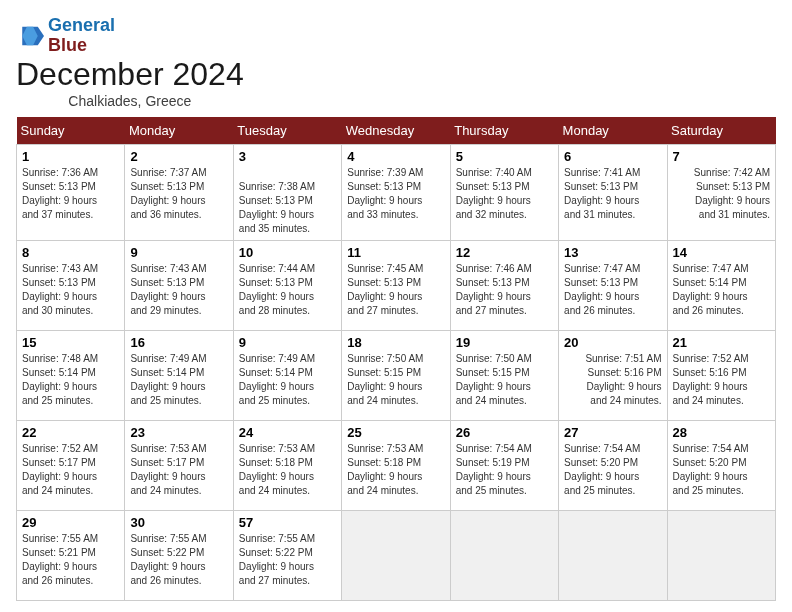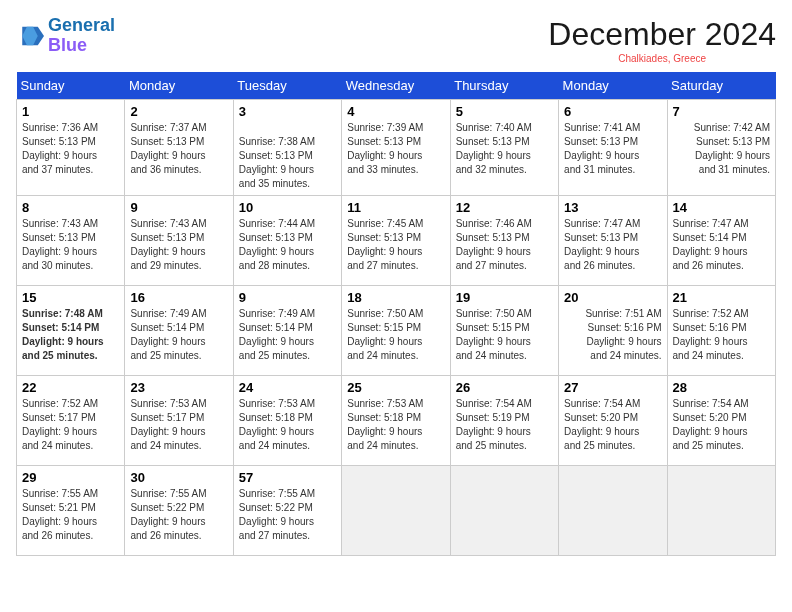--- a/index.html
+++ b/index.html
@@ -8,20 +8,21 @@
       background: #fff;
       width: 792px;
       min-height: 612px;
       padding: 16px;
     }
     .header {
       display: flex;
       justify-content: space-between;
       align-items: flex-start;
       margin-bottom: 8px;
+      flex-direction: column;
     }
     .logo {
       display: flex;
       align-items: center;
       gap: 4px;
     }
     .logo-text {
       font-size: 18px;
       font-weight: bold;
       color: #1a1a1a;
@@ -32,30 +33,30 @@
       width: 28px;
       height: 28px;
     }
     .title-block { text-align: center; }
     .month-title {
       font-size: 32px;
       font-weight: normal;
       color: #1a1a1a;
     }
     .subtitle {
-      font-size: 10px;
-      color: #ef4444;
+      font-size: 14px;
+      color: #404040;
     }
     .calendar {
       width: 100%;
       border-collapse: collapse;
       font-size: 10.5px;
     }
     .calendar th {
-      background: #1d4ed8;
+      background: #7f1d1d;
       color: #fff;
       padding: 6px 4px;
       text-align: left;
       font-size: 13px;
       font-weight: normal;
     }
     .calendar td {
       border: 1px solid #ccc;
       vertical-align: top;
       padding: 4px 5px;
@@ -82,21 +83,21 @@
 <body>
 
 <div class="header">
   <div class="logo">
     <svg class="logo-icon" viewBox="0 0 36 36">
       <polygon points="28,6 36,18 28,30 8,30 8,6" fill="#2a6fbd"></polygon>
       <polygon points="14,6 22,6 28,18 22,30 14,30 8,18" fill="#4a9de0"></polygon>
     </svg>
     <div>
       <div class="logo-text">
-        <span>General</span><br><span style="color:#8b5cf6">Blue</span>
+        <span>General</span><br><span style="color:#7f1d1d">Blue</span>
       </div>
     </div>
   </div>
   <div class="title-block">
     <div class="month-title">December 2024</div>
     <div class="subtitle">Chalkiades, Greece</div>
   </div>
 </div>
 
 <table class="calendar">
@@ -210,21 +211,21 @@
           <span class="day-num">14</span>
           <div class="day-info" style="white-space: pre-line;">Sunrise: 7:47 AM
 Sunset: 5:14 PM
 Daylight: 9 hours
 and 26 minutes.</div>
         </td>
       </tr>
       <tr>
         <td>
           <span class="day-num">15</span>
-          <div class="day-info" style="white-space: pre-line; font-weight: bold;">Sunrise: 7:48 AM
+          <div class="day-info" style="white-space: pre-line;">Sunrise: 7:48 AM
 Sunset: 5:14 PM
 Daylight: 9 hours
 and 25 minutes.</div>
         </td>
         <td>
           <span class="day-num">16</span>
           <div class="day-info" style="white-space: pre-line;">Sunrise: 7:49 AM
 Sunset: 5:14 PM
 Daylight: 9 hours
 and 25 minutes.</div>

